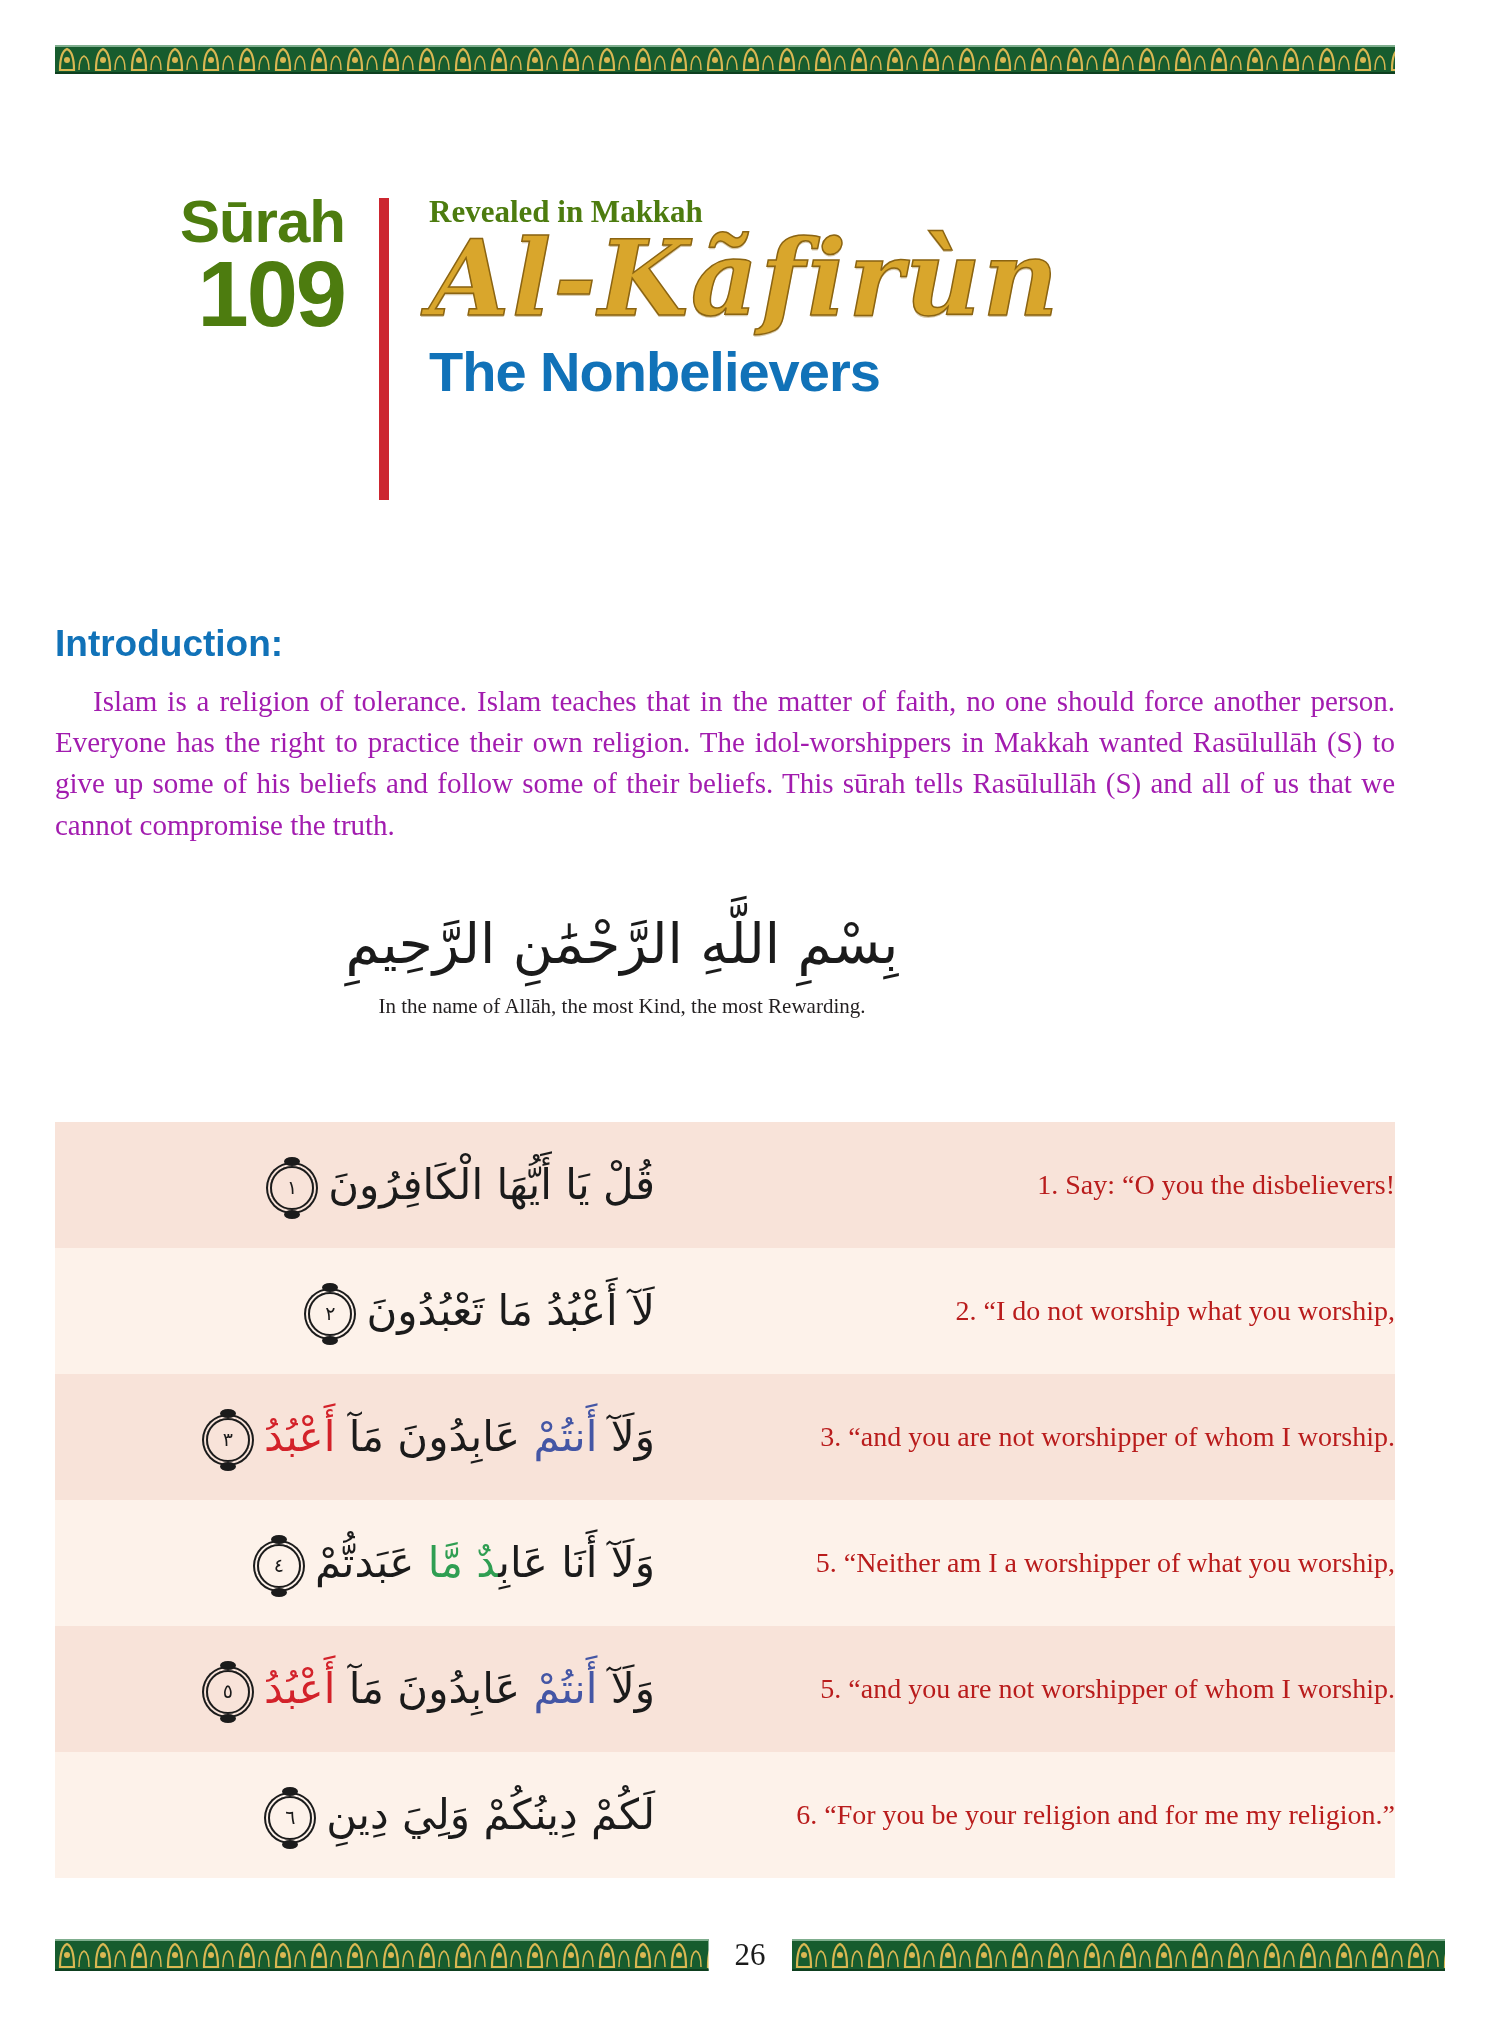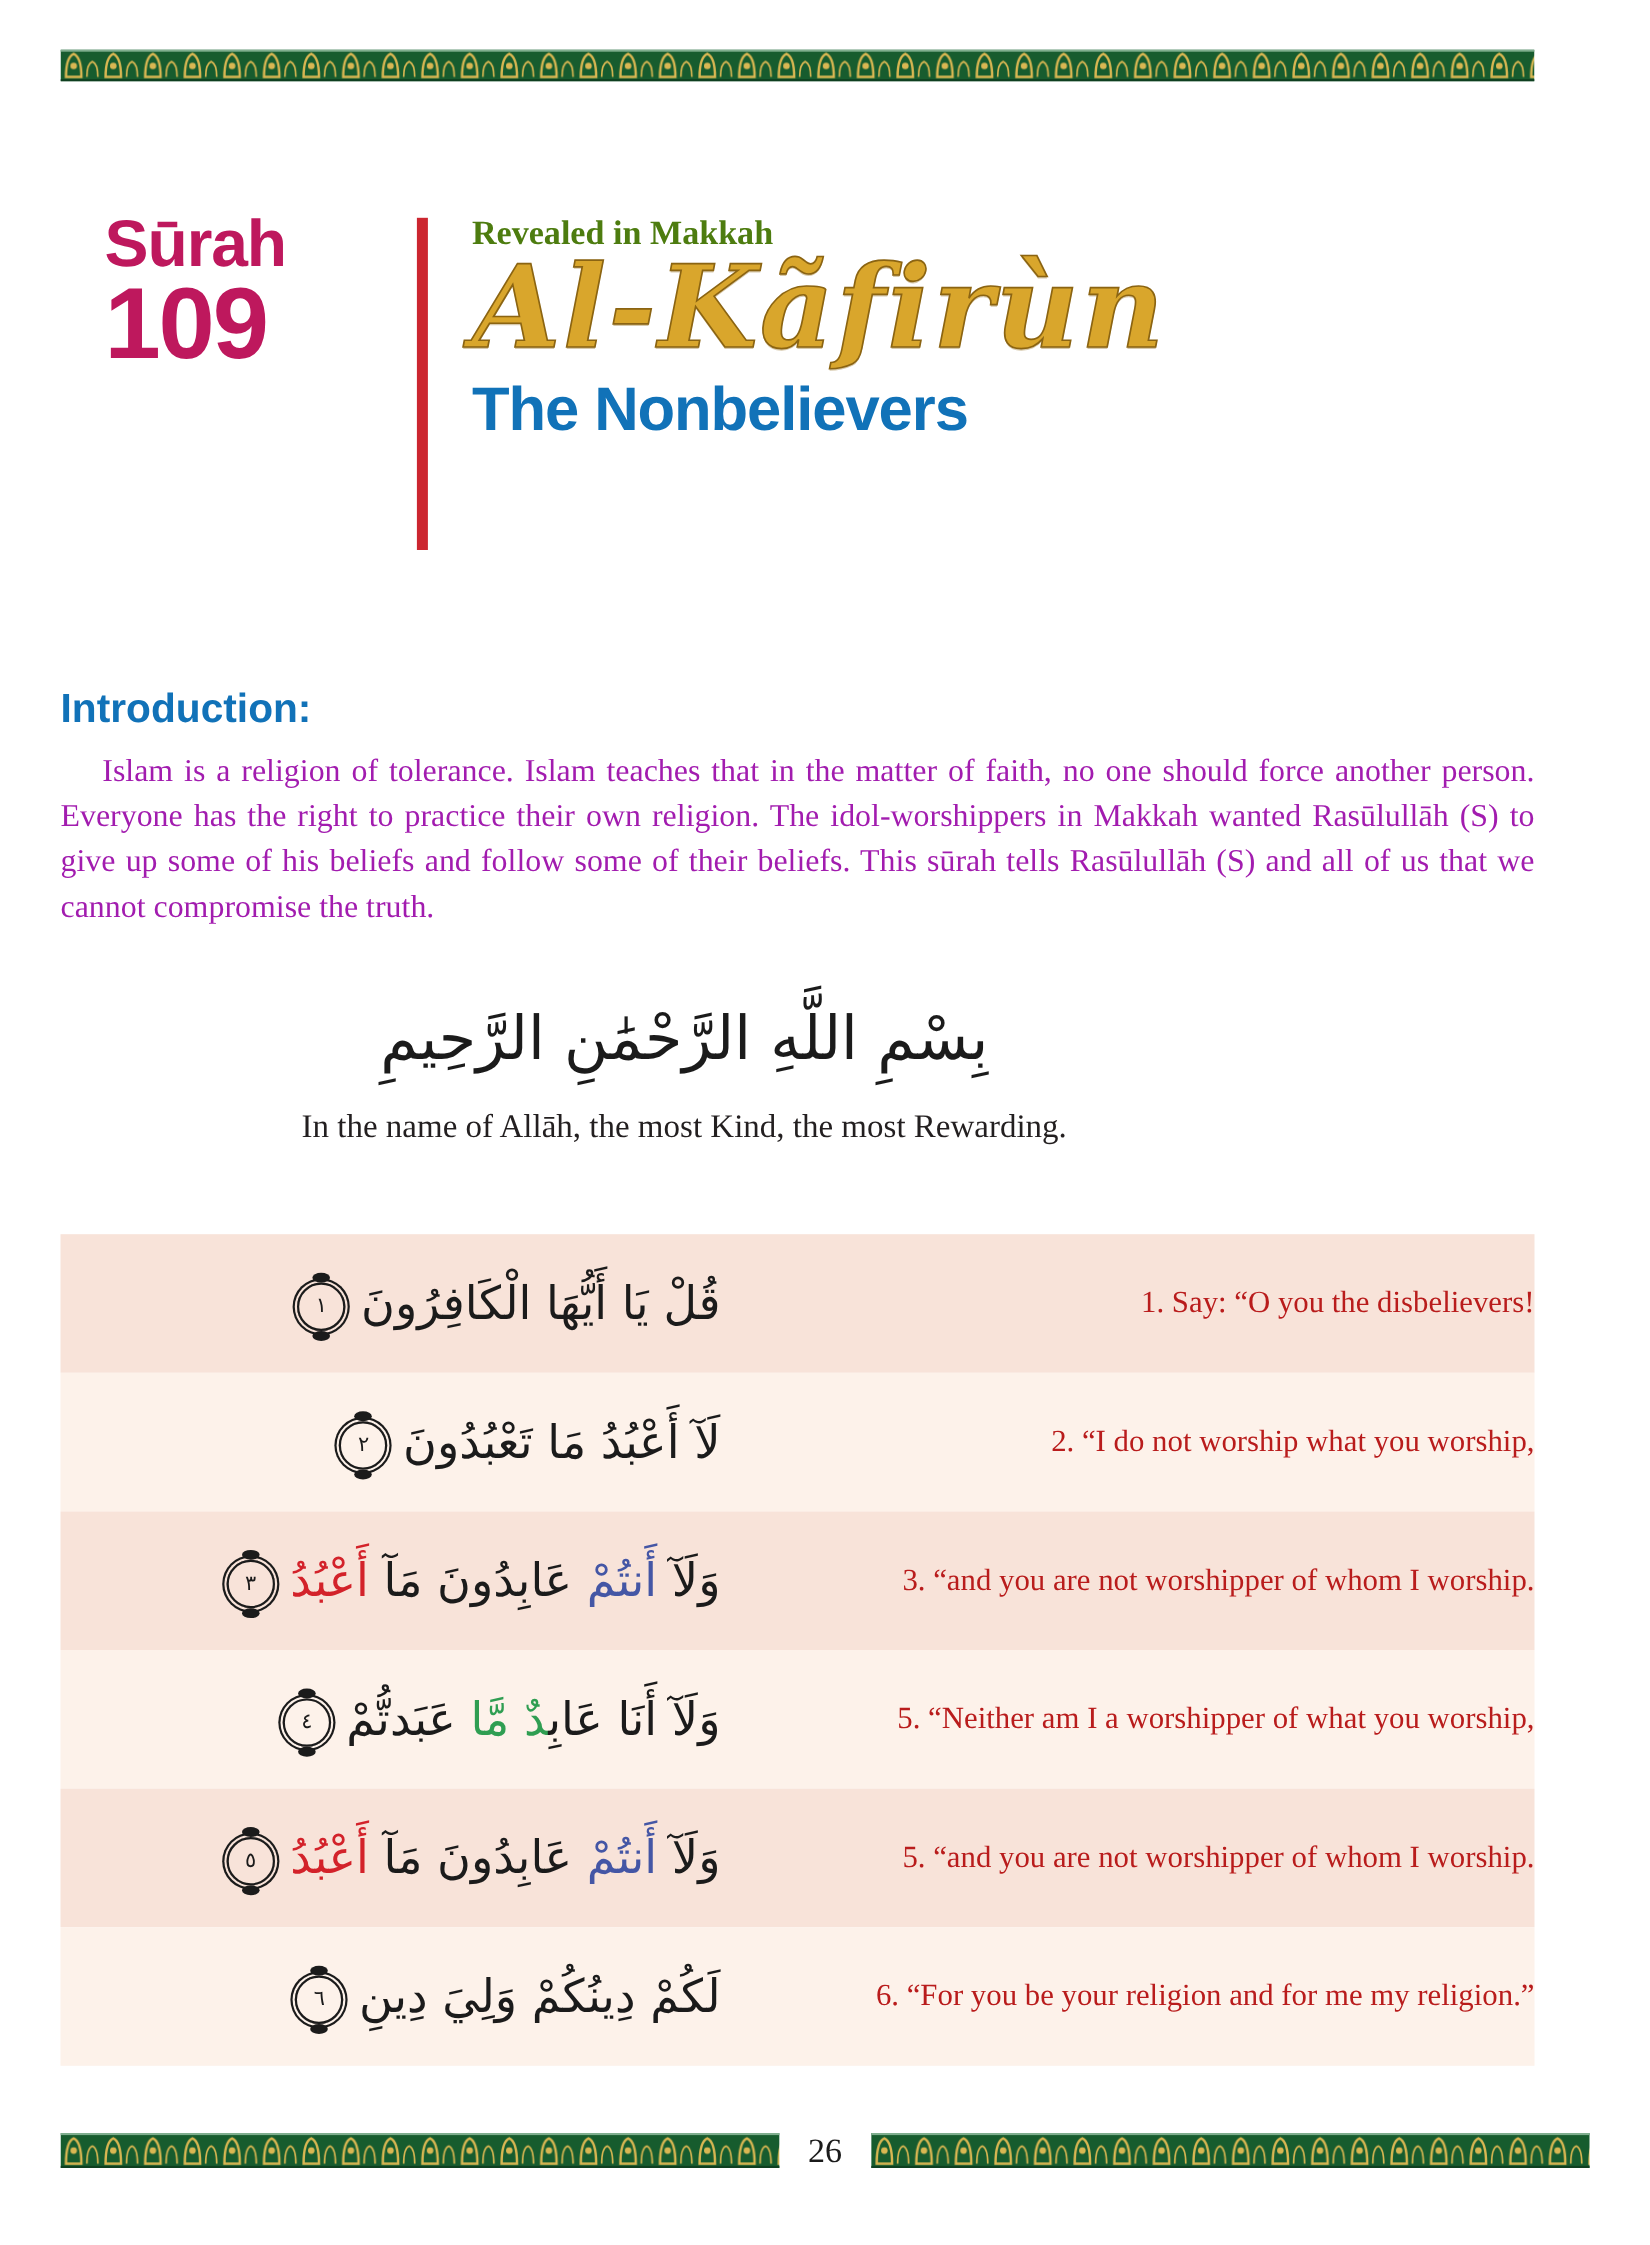--- a/index.html
+++ b/index.html
@@ -18,21 +18,21 @@
     display:flex; align-items:center;
   }
   .bottom-strip .band { flex:1 1 auto; height:32px; }
   .page-number {
     flex:0 0 auto; padding:0 26px; font-size:31px; color:#1b1b1b;
     font-family:"Liberation Serif", serif;
   }
 
   
   .surah-header { position:absolute; left:95px; top:192px; display:flex; }
-  .surah-id { width:250px; font-family:"Liberation Sans", sans-serif; font-weight:bold; color:#be185d; }
+  .surah-id { text-align:right; width:250px; font-family:"Liberation Sans", sans-serif; font-weight:bold; color:#4d7c0f; }
   .surah-word { font-size:60px; line-height:1.0; letter-spacing:-1px; }
   .surah-number { font-size:92px; line-height:0.92; letter-spacing:-2px; }
   .red-bar { width:10px; height:302px; background:#cc2630; margin:6px 0 0 34px; }
   .title-col { margin-left:40px; }
   .revealed { font-family:"Liberation Serif", serif; font-weight:bold; font-size:31px; color:#4d7c0f; margin-top:2px; }
   .calligraphy {
     font-family:"DejaVu Serif", serif; font-style:italic; font-weight:bold;
     font-size:104px; line-height:1.05; color:#d9a62c;
     -webkit-text-stroke:1.5px #8b6412;
     text-shadow:0 2px 0 rgba(139,100,18,.35);
@@ -53,21 +53,21 @@
     font-size:29px; line-height:1.42; text-align:justify; text-indent:38px;
     color:#a21caf;
   }
 
   
   .bismillah { position:absolute; left:0; top:895px; width:1244px; text-align:center; }
   .bismillah-arabic {
     direction:rtl; font-family:"DejaVu Sans", sans-serif;
     font-size:55px; line-height:1.8; color:#1b1b1b;
   }
-  .bismillah-translation { font-size:30px; color:#231f20; margin-top:14px; }
+  .bismillah-translation { font-size:21px; color:#231f20; }
 
   
   .verse-panel { position:absolute; left:55px; top:1122px; width:1340px; }
   .verse-row { display:flex; align-items:center; min-height:126px; padding:8px 0; }
   .verse-row.dark  { background:#f8e3d9; --rowbg:#f8e3d9; }
   .verse-row.light { background:#fdf2ea; --rowbg:#fdf2ea; }
   .arabic {
     flex:0 0 600px; direction:rtl; text-align:left; padding-left:18px;
     font-family:"DejaVu Sans", sans-serif; font-size:42px; line-height:1.55;
     color:#1b1b1b; white-space:nowrap;

